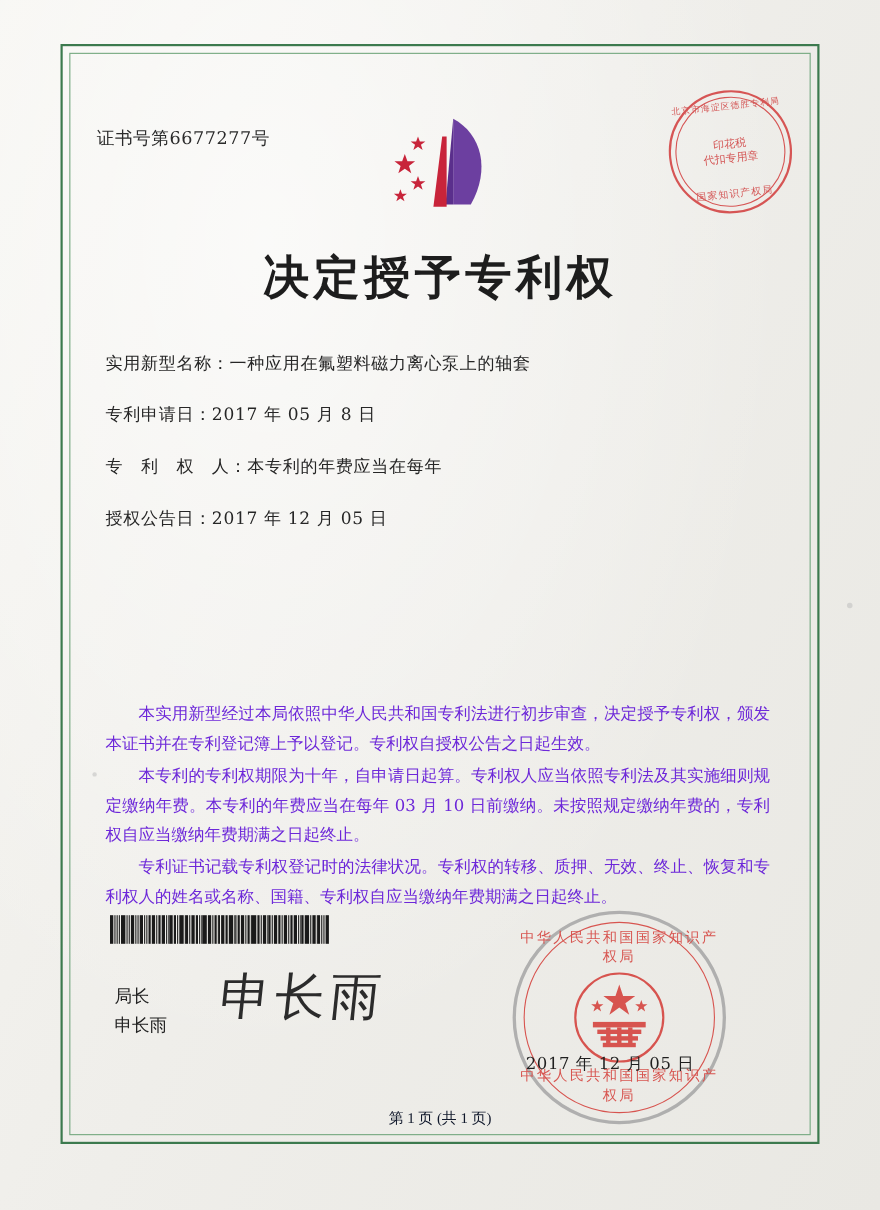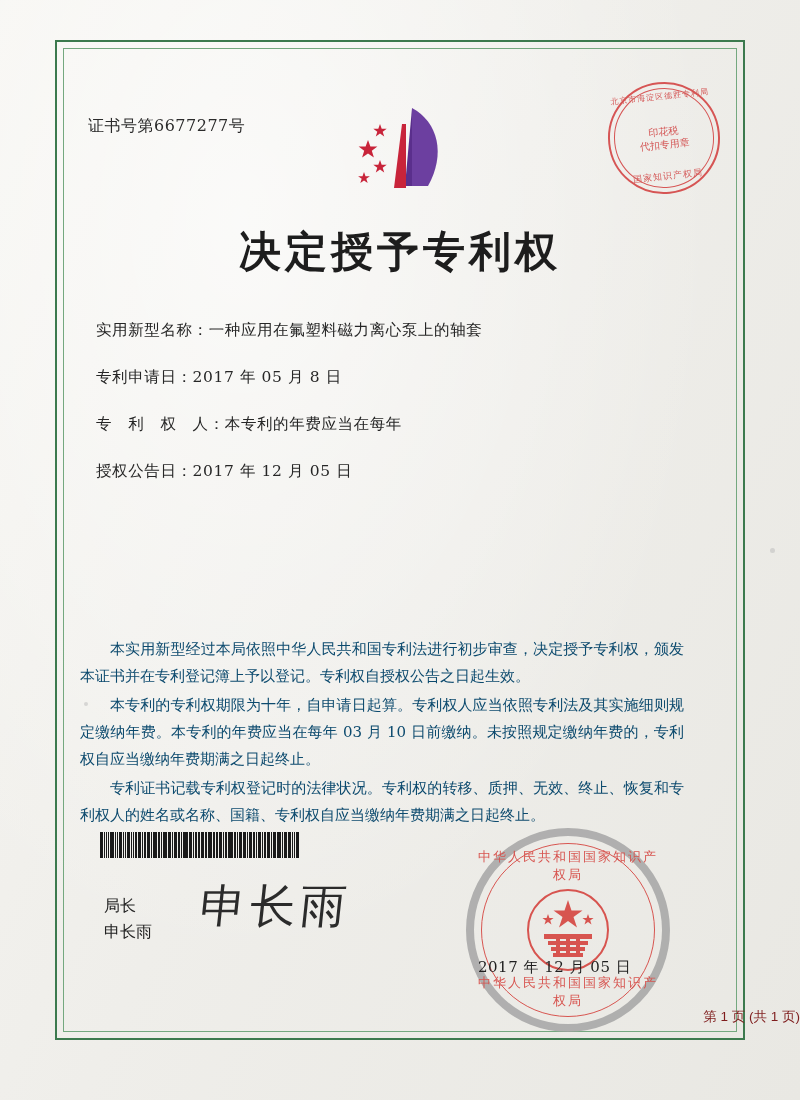--- a/index.html
+++ b/index.html
@@ -128,26 +128,26 @@
     font-size: 15.5px;
     color: #262626;
     margin-bottom: 26px;
     letter-spacing: 0.6px;
     font-family: "DejaVu Serif", serif;
   }
   .field .lbl { display:inline; }
   .field .val { display:inline; }
   .body-text {
     position: absolute;
-    left: 80px;
+    left: 96px;
     top: 636px;
     width: 604px;
     font-size: 15px;
     line-height: 27px;
-    color: #0c4a6e;
+    color: #6d28d9;
     text-align: justify;
     font-family: "DejaVu Serif", serif;
   }
   .body-text p {
     margin: 0 0 2px 0;
     text-indent: 2em;
   }
   
   .barcode {
     position: absolute;
@@ -185,21 +185,21 @@
     opacity: 0.92;
   }
   
   .seal-main {
     position: absolute;
     left: 466px;
     top: 828px;
     width: 188px;
     height: 188px;
     border-radius: 50%;
-    border: 8px solid #a3a3a3;
+    border: 3px solid #a3a3a3;
     color: #d3342f;
     opacity: 0.82;
   }
   .seal-main .ring2 { position:absolute; inset:7px; border:1px solid #d3342f; border-radius:50%; }
   .seal-main .top-arc {
     position:absolute; top:12px; left:0; right:0; text-align:center;
     font-size: 13px; letter-spacing: 2px; font-family:"DejaVu Sans", sans-serif;
   }
   .seal-main .bot-arc {
     position:absolute; bottom:14px; left:0; right:0; text-align:center;
@@ -215,24 +215,24 @@
     top: 958px;
     font-size: 15px;
     color: #1f1f1f;
     font-family: "DejaVu Serif", serif;
     letter-spacing: 0.5px;
   }
   .page-foot {
     position: absolute;
     left: 0; right: 0;
     top: 1008px;
-    text-align: right;
+    text-align: center;
     font-size: 13.5px;
-    color: #7f1d1d;
-    font-family: Liberation Sans, sans-serif;
+    color: #0f172a;
+    font-family: Liberation Serif, serif;
   }
   .spot { position:absolute; border-radius:50%; background:#b9b9b9; opacity:.5; }
 </style>
 </head>
 <body>
 
 <div class="page">
   <div class="paper-tint"></div>
 
   <div class="spot" style="left:770px;top:548px;width:5px;height:5px;"></div>

